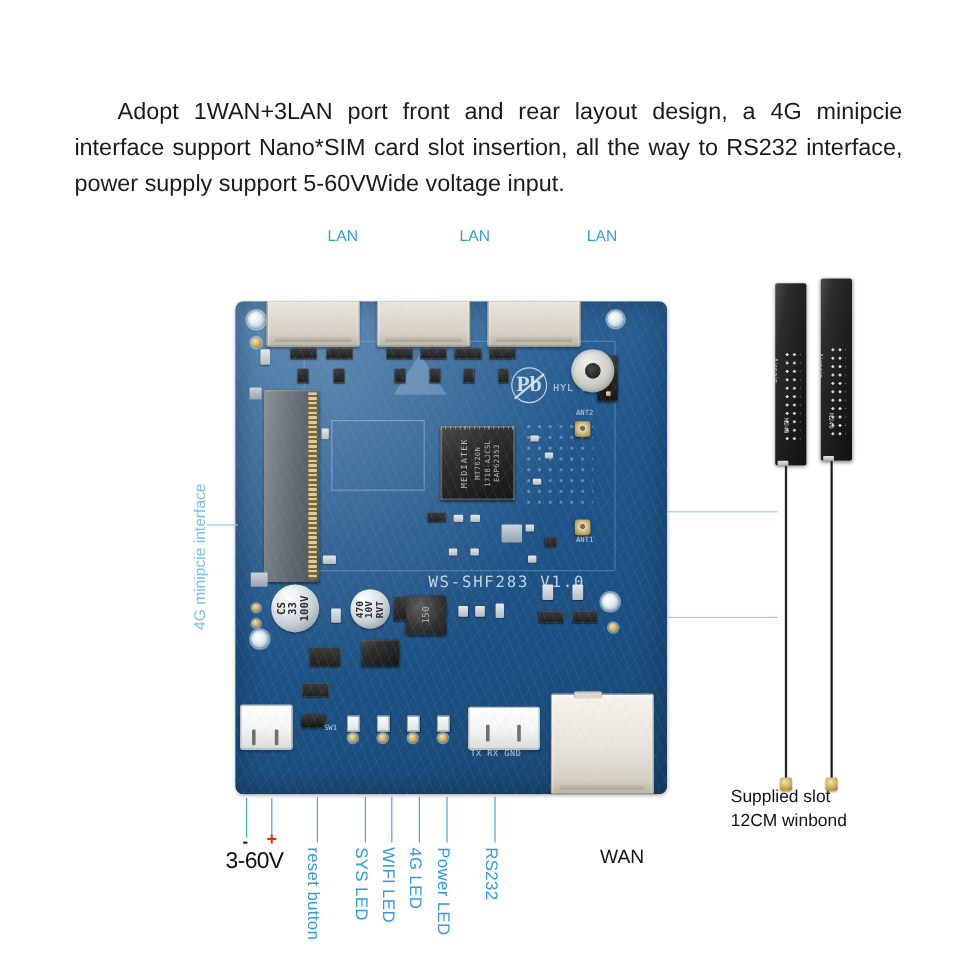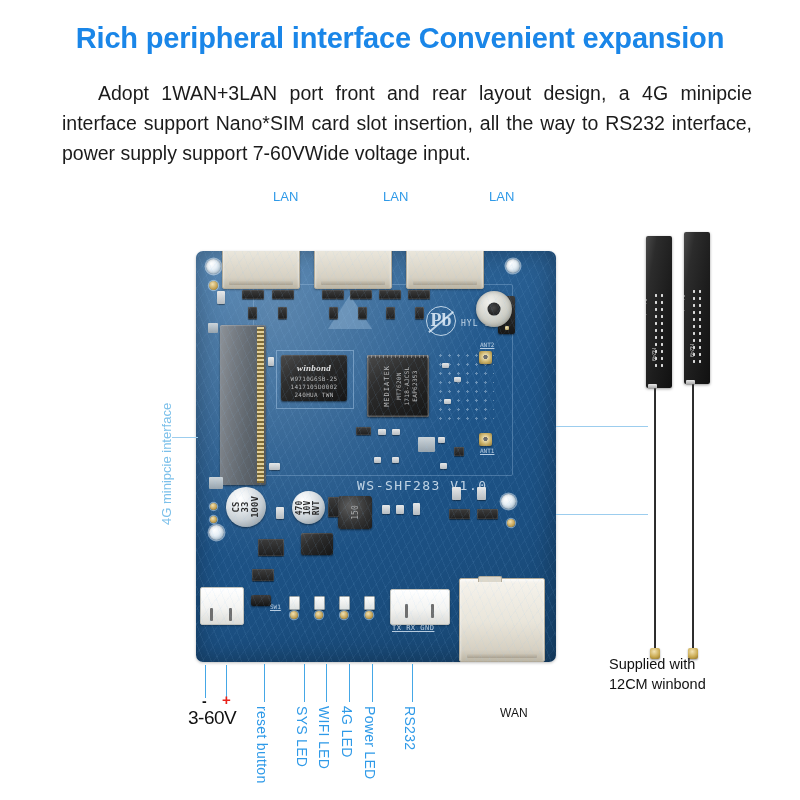--- a/index.html
+++ b/index.html
@@ -308,21 +308,20 @@
     color: rgba(226,238,248,0.82);
     white-space: nowrap;
     letter-spacing: 1px;
   }
   .silk-sm {
     position: absolute;
     font-family: "DejaVu Sans Mono", monospace;
     font-size: 6px;
     color: rgba(222,235,247,0.8);
     white-space: nowrap;
-    text-decoration: underline;
   }
   .pbfree {
     position: absolute;
     width: 28px;
     height: 28px;
     border: 1.6px solid rgba(228,240,250,0.8);
     border-radius: 50%;
     color: rgba(228,240,250,0.85);
     font-family: "Liberation Serif", serif;
     font-size: 18px;
@@ -474,22 +473,21 @@
     color: #111111;
     line-height: 20px;
     white-space: nowrap;
   }
 </style>
 </head>
 <body>
 
 <div id="page">
 
-  <div class="heading">Rich peripheral interface Convenient expansion</div>
-  <div class="body-copy">Adopt 1WAN+3LAN port front and rear layout design, a 4G minipcie interface support Nano*SIM card slot insertion, all the way to RS232 interface, power supply support 7-60VWide voltage input.</div>
+  <div class="body-copy">Adopt 1WAN+3LAN port front and rear layout design, a 4G minipcie interface support Nano*SIM card slot insertion, all the way to RS232 interface, power supply support 5-60VWide voltage input.</div>
 
   <div class="board-wrap">
     <div class="pcb">
 
       <div class="mount-hole" style="left:10px;top:8px;width:15px;height:15px;"></div>
       <div class="pad-hole" style="left:13px;top:30px;width:9px;height:9px;"></div>
       <div class="mount-hole" style="left:310px;top:8px;width:14px;height:14px;"></div>
       <div class="mount-hole" style="left:305px;top:243px;width:15px;height:15px;"></div>
       <div class="pad-hole" style="left:311px;top:268px;width:8px;height:8px;"></div>
       <div class="mount-hole" style="left:13px;top:274px;width:15px;height:15px;"></div>
@@ -530,26 +528,20 @@
       <div class="can" style="left:280px;top:40px;width:36px;height:36px;"></div>
 
       <div class="mpcie" style="left:24px;top:74px;width:46px;height:160px;">
         <div class="mpcie-pins" style="left:37px;"></div>
       </div>
       <div class="pad-sq" style="left:12px;top:72px;width:10px;height:10px;"></div>
       <div class="pad-sq" style="left:13px;top:226px;width:14px;height:12px;"></div>
       <div class="smd-l" style="left:72px;top:106px;width:6px;height:9px;"></div>
       <div class="smd-l" style="left:73px;top:212px;width:11px;height:7px;"></div>
 
-      <div class="chip" style="left:85px;top:104px;width:66px;height:46px;">
-        <div class="chip-text chip-brand" style="top:8px;">winbond</div>
-        <div class="chip-text" style="top:20px;">W9710G6SB-25</div>
-        <div class="chip-text" style="top:28px;">1417105D0002</div>
-        <div class="chip-text" style="top:36px;">240HUA  TWN</div>
-      </div>
       <div style="position:absolute;left:80px;top:99px;width:76px;height:57px;border:1px solid rgba(185,215,242,0.42);"></div>
 
       <div class="chip" style="left:171px;top:104px;width:62px;height:62px;">
         <div class="soc-legs"></div>
         <div class="soc-rot" style="position:absolute;inset:0;">
           <div class="chip-text" style="top:16px;font-size:7px;letter-spacing:1px;">MEDIATEK</div>
           <div class="chip-text" style="top:28px;">MT7620N</div>
           <div class="chip-text" style="top:36px;">1718-AJCSL</div>
           <div class="chip-text" style="top:44px;">EAP62353</div>
         </div>
@@ -640,21 +632,21 @@
   <div class="lbl" style="left:273px;top:189px;">LAN</div>
   <div class="lbl" style="left:383px;top:189px;">LAN</div>
   <div class="lbl" style="left:489px;top:189px;">LAN</div>
 
   <div class="vlbl-4g" style="left:159px;top:525px;">4G minipcie interface</div>
   <div class="leader leader-h leader-pale" style="left:172px;top:437px;width:26px;"></div>
 
   <div class="leader leader-h leader-pale" style="left:556px;top:426px;width:92px;"></div>
   <div class="leader leader-h leader-pale" style="left:556px;top:514px;width:92px;"></div>
 
-  <div class="lbl-black" style="left:500px;top:706px;font-size:12px;">WAN</div>
+  <div class="lbl-black" style="left:500px;top:706px;font-size:16px;">WAN</div>
 
   <div class="leader leader-v" style="left:205px;top:665px;height:33px;"></div>
   <div class="leader leader-v" style="left:226px;top:665px;height:33px;"></div>
   <div class="sign-minus" style="left:202px;top:693px;">-</div>
   <div class="sign-plus" style="left:222px;top:691px;">+</div>
   <div class="v-label" style="left:188px;top:707px;">3-60V</div>
 
   <div class="leader leader-v" style="left:264px;top:664px;height:38px;"></div>
   <div class="vlbl" style="left:270px;top:706px;">reset button</div>
 
@@ -687,19 +679,19 @@
     <div class="ant-body" style="left:684px;top:232px;height:152px;">
       <div class="ant-brand">Airgain</div>
       <div class="ant-dots"></div>
       <div class="ant-model">N249</div>
     </div>
     <div class="ant-plug" style="left:686px;top:380px;"></div>
     <div class="ant-cable" style="left:692px;top:384px;height:266px;"></div>
     <div class="ant-conn" style="left:688px;top:648px;"></div>
 
     <div class="ant-note" style="left:609px;top:654px;">
-      <span>Supplied with</span><br>
+      <span>Supplied slot</span><br>
       <span>12CM winbond</span>
     </div>
 
   </div>
 
 </div>
 
 </body></html>

